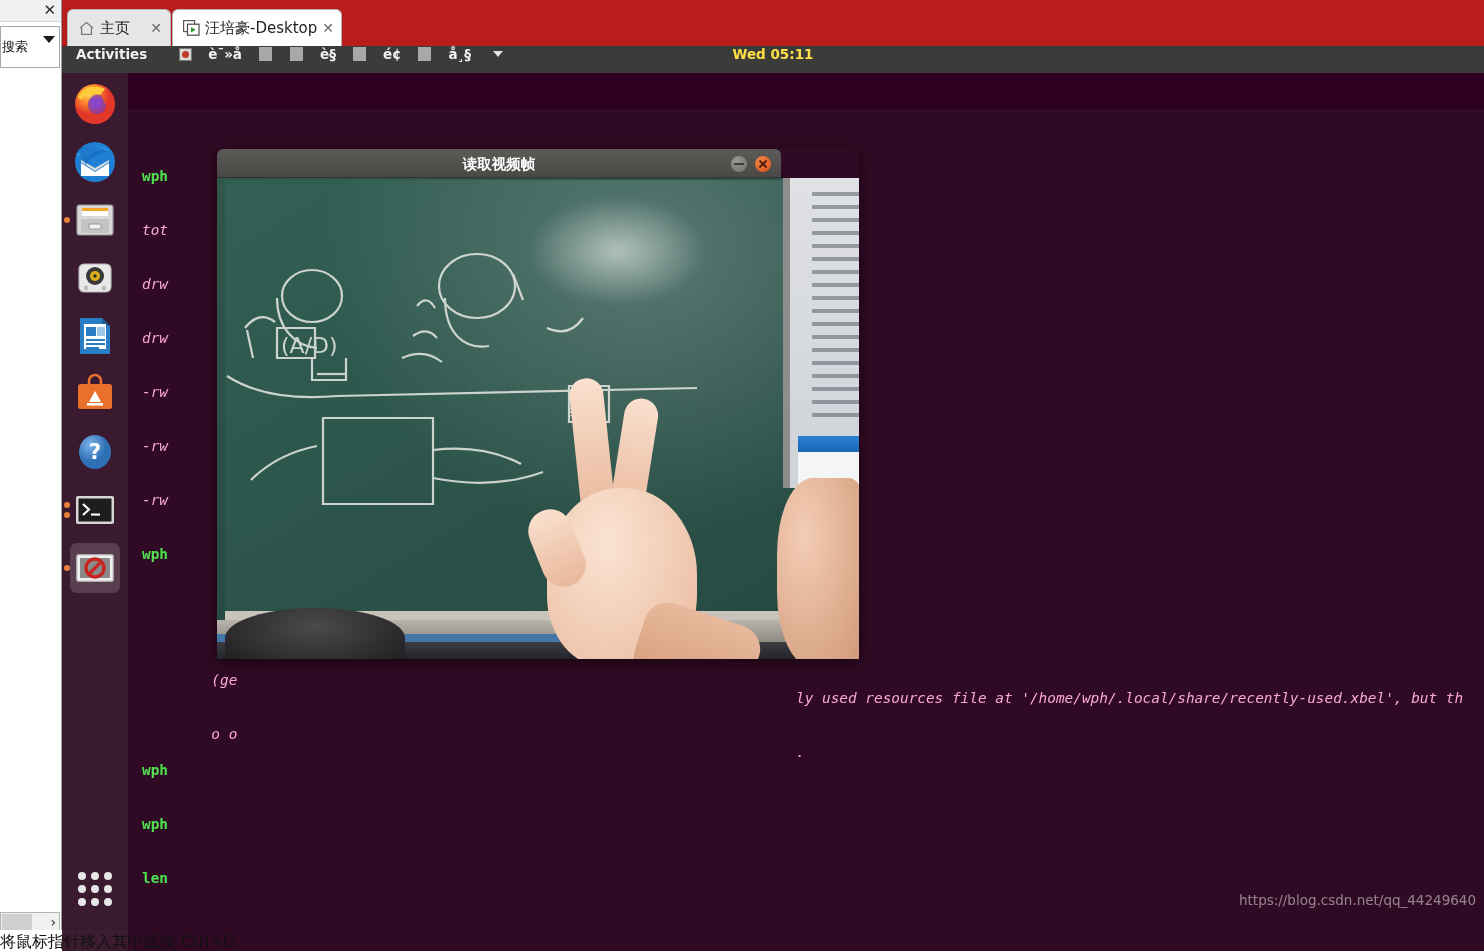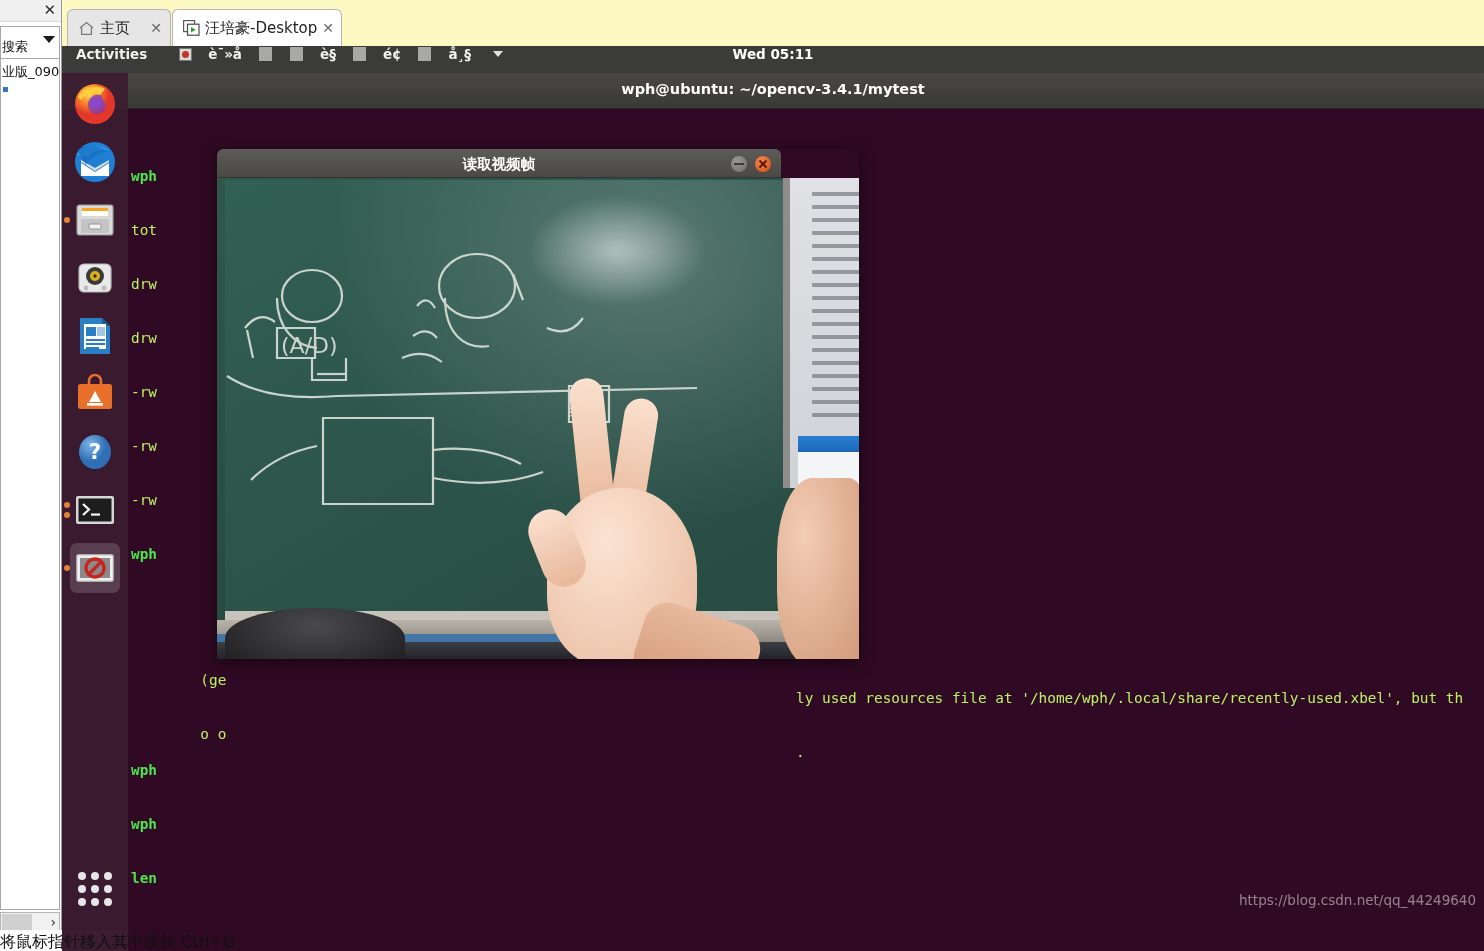--- a/index.html
+++ b/index.html
@@ -55,21 +55,21 @@
   }
   .lw-thumb { position:absolute; left:1px; top:1px; width:30px; height:16px; background:#d0d0d0; }
   .lw-arrow {
     position: absolute; right: 3px; top: 1px; font-size: 14px; color:#333;
     font-family:"DejaVu Sans", sans-serif; line-height:16px;
   }
 
   
   .browser-bar {
     position: absolute; left: 62px; top: 0; width: 1422px; height: 46px;
-    background: #fef9c3;
+    background: #b91c1c;
   }
   .tab {
     position: absolute; top: 9px; height: 37px;
     border-radius: 6px 6px 0 0;
     display: flex; align-items: center; gap: 5px;
     padding: 0 8px 0 10px;
     font-size: 15px; color: #222;
     font-family: "DejaVu Sans", sans-serif;
   }
   .tab-home { left: 5px; width: 104px; background: #e6e6e6; border:1px solid #b4b4b4; border-bottom:none; }
@@ -102,21 +102,21 @@
     background:#c0392b; border-radius:50%;
   }
   .mojibake { letter-spacing: 0px; font-size: 13.5px; }
   .moji-box { display:inline-block; width:13px; height:14px; background:#a8a8a6; vertical-align:-2px; margin:0 1px; }
   .appmenu-caret {
     width:0;height:0;border-left:5px solid transparent;border-right:5px solid transparent;
     border-top:6px solid #e4e3e1; margin-left: 6px;
   }
   .clock {
     position: absolute; left: 50%; transform: translateX(-50%);
-    font-size: 13.5px; font-weight: 700; color: #ffffff;
+    font-size: 13.5px; font-weight: 700; color: #fde047;
   }
   .win-strip {
     position: absolute; left: 0; top: 27px; width: 1422px; height: 36px;
     background: linear-gradient(#4a4845,#3b3936);
     border-bottom: 1px solid #2a2826;
   }
   .win-title {
     position: absolute; left: 0; right: 0; top: 8px; text-align: center;
     color: #ffffff; font-size: 14.5px; font-weight: 700;
     font-family: "DejaVu Sans", sans-serif;
@@ -145,28 +145,28 @@
     gap: 5px;
   }
   .apps-grid i { background:#e6e6e6; border-radius:50%; }
 
   
   .terminal {
     position: absolute; left: 66px; top: 63px; width: 1356px; bottom: 0;
     background: #300a24;
     font-family: "DejaVu Sans Mono", monospace;
     font-size: 14.4px; line-height: 18px;
-    padding: 4px 0 0 3px;
+    padding: 4px 0 0 14px;
     color: #ffffff;
     overflow: hidden;
     white-space: pre;
   }
   .trow { height: 18px; white-space: pre; }
   .g { color: #4ee44e; font-weight: 700; }
-  .w { color: #bef264; }
+  .w { color: #f9a8d4; font-style: italic; }
 
   
   .vid-window {
     position: absolute; left: 155px; top: 103px; width: 642px; height: 510px;
     border-radius: 6px 6px 0 0;
     box-shadow: 0 3px 16px rgba(0,0,0,0.55);
     overflow: hidden;
   }
   .vid-titlebar {
     position: absolute; left: 0; top: 0; width: 564px; height: 29px;
@@ -288,24 +288,20 @@
 
 <div id="root">
 
   <div class="left-window">
     <div class="lw-titlebar">
       <span class="lw-close">✕</span>
     </div>
     <div class="lw-searchrow">
       <span class="lw-searchtext">搜索</span>
       <span class="lw-caret"></span>
-    </div>
-    <div class="lw-list">
-      <div class="lw-item">业版_090</div>
-      <div class="lw-bullet"></div>
     </div>
     <div class="lw-hscroll">
       <div class="lw-thumb"></div>
       <span class="lw-arrow">›</span>
     </div>
   </div>
 
   <div class="browser-bar">
     <div class="tab tab-home">
       <span class="home-ico">
@@ -341,23 +337,20 @@
           <span class="mojibake">è§</span>
           <span class="moji-box"></span>
           <span class="mojibake">é¢</span>
           <span class="moji-box"></span>
           <span class="mojibake">å¸§</span>
         <span class="appmenu-caret"></span>
       </span>
       <span class="clock">Wed 05:11</span>
     </div>
 
-    <div class="win-strip">
-      <div class="win-title">wph@ubuntu: ~/opencv-3.4.1/mytest</div>
-    </div>
 
     <div class="terminal">
       
       <div class="trow"><span class="g">wph</span></div>
       <div class="trow"><span class="w">tot</span></div>
       <div class="trow"><span class="w">drw</span></div>
       <div class="trow"><span class="w">drw</span></div>
       <div class="trow"><span class="w">-rw</span></div>
       <div class="trow"><span class="w">-rw</span></div>
       <div class="trow"><span class="w">-rw</span></div>

